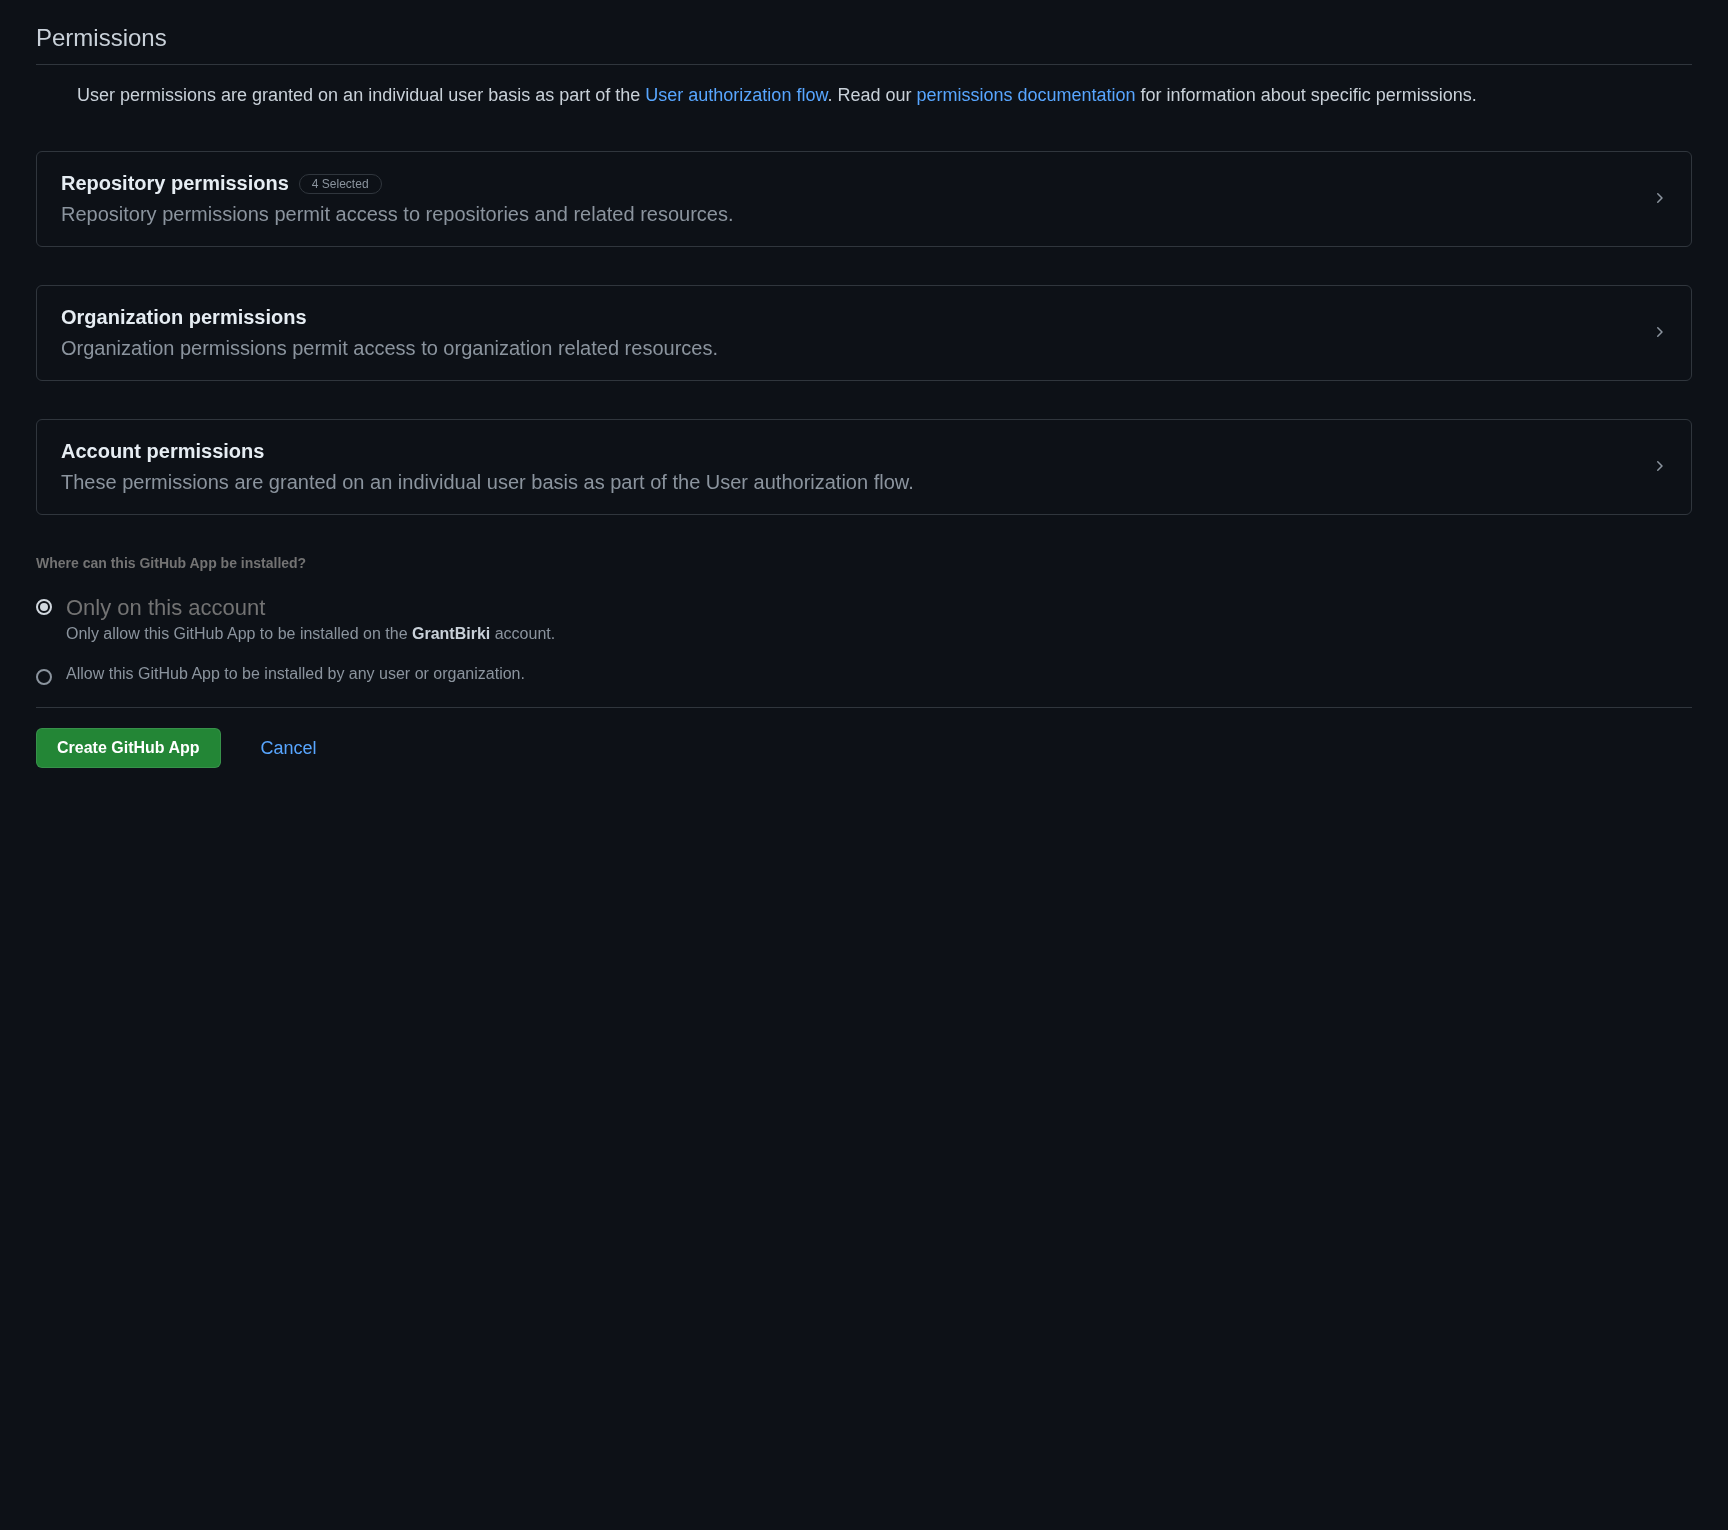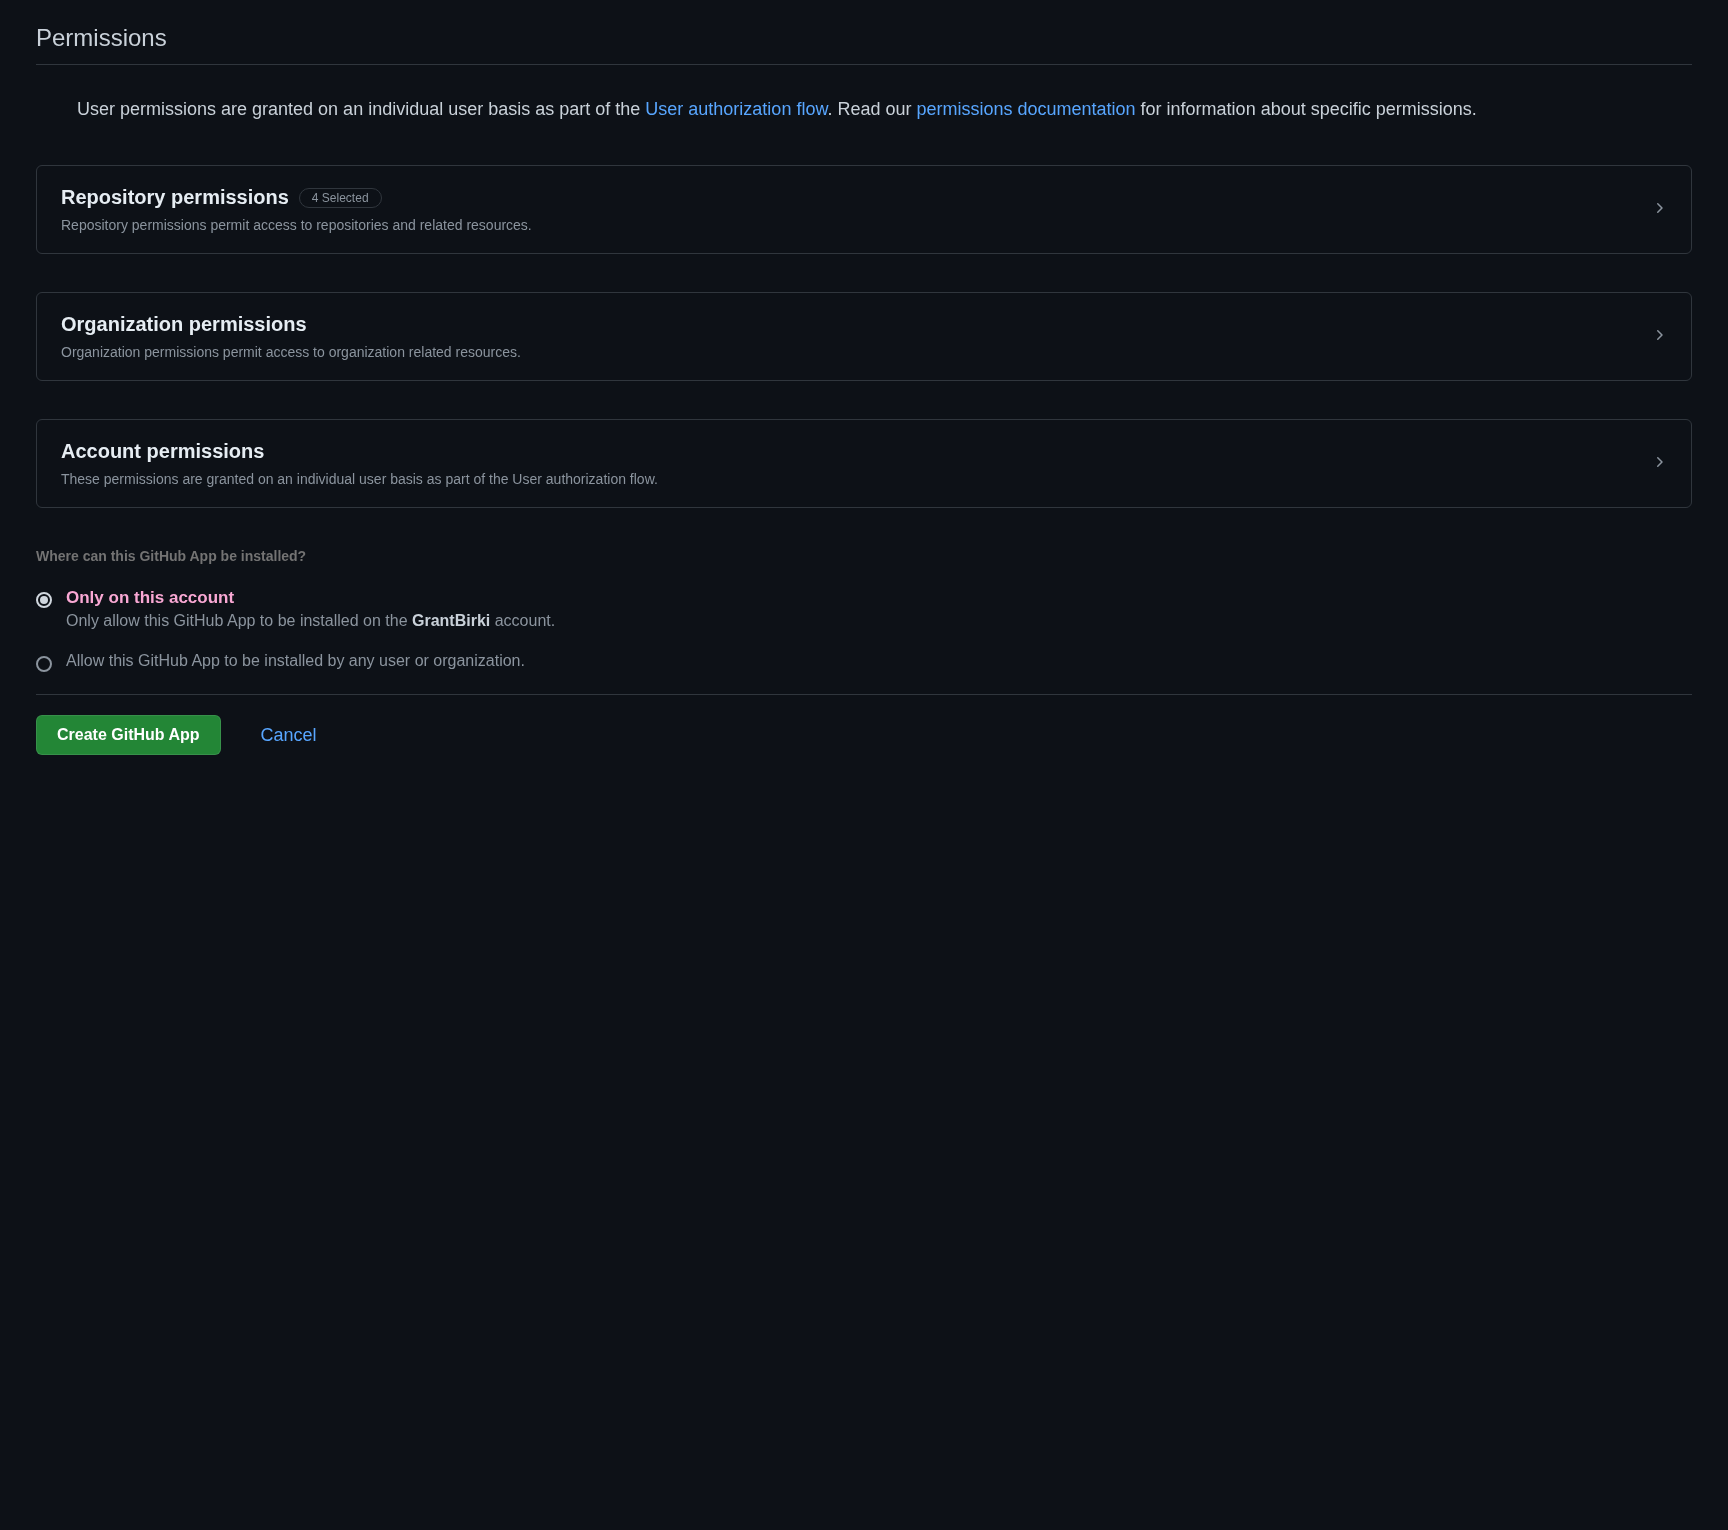--- a/index.html
+++ b/index.html
@@ -13,21 +13,21 @@
       font-family: -apple-system, BlinkMacSystemFont, "Segoe UI", Helvetica, Arial, sans-serif;
       font-size: 14px;
       padding: 24px 36px 50px;
     }
     .section-title {
       font-size: 24px;
       font-weight: 400;
       color: #c9d1d9;
       padding-bottom: 12px;
       border-bottom: 1px solid #30363d;
-      margin-bottom: 28px;
+      margin-bottom: 14px;
     }
     .description {
       font-size: 18px;
       line-height: 1.8;
       color: #c9d1d9;
       margin-bottom: 40px;
       margin-left: 41px;
     }
     .link {
       color: #58a6ff;
@@ -62,21 +62,21 @@
     .badge {
       display: inline-block;
       padding: 2px 12px;
       border: 1px solid #30363d;
       border-radius: 20px;
       font-size: 12px;
       color: #8b949e;
       background: transparent;
     }
     .permission-desc {
-      font-size: 14px;
+      font-size: 20px;
       color: #8b949e;
     }
     .chevron {
       color: #8b949e;
       flex-shrink: 0;
       margin-left: 12px;
     }
     .install-section {
       margin-top: 40px;
     }
@@ -112,23 +112,23 @@
       left: 2px;
       width: 8px;
       height: 8px;
       border-radius: 50%;
       background: #d0d7de;
     }
     .radio-content {
       flex: 1;
     }
     .radio-label {
-      font-size: 17px;
-      font-weight: 700;
-      color: #f9a8d4;
+      font-size: 22px;
+      font-weight: 400;
+      color: #737373;
       margin-bottom: 4px;
       cursor: pointer;
     }
     .radio-desc {
       font-size: 16px;
       color: #8b949e;
     }
     .radio-desc strong {
       color: #c9d1d9;
       font-weight: 600;

